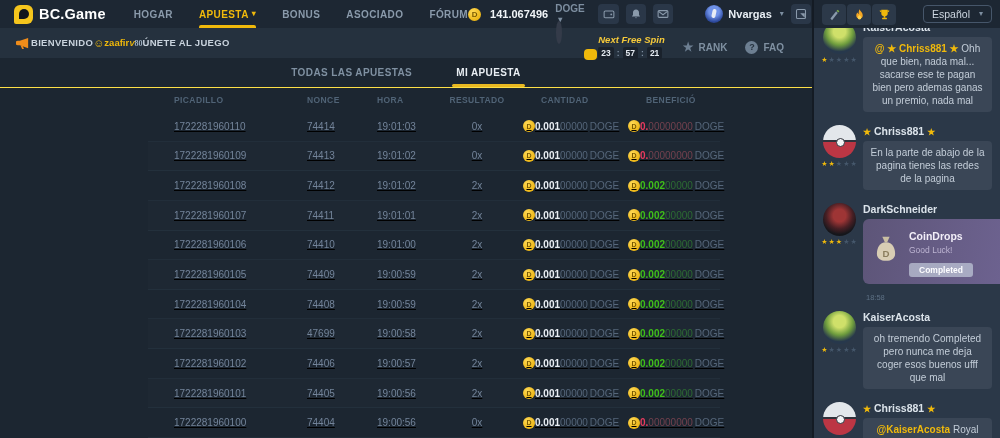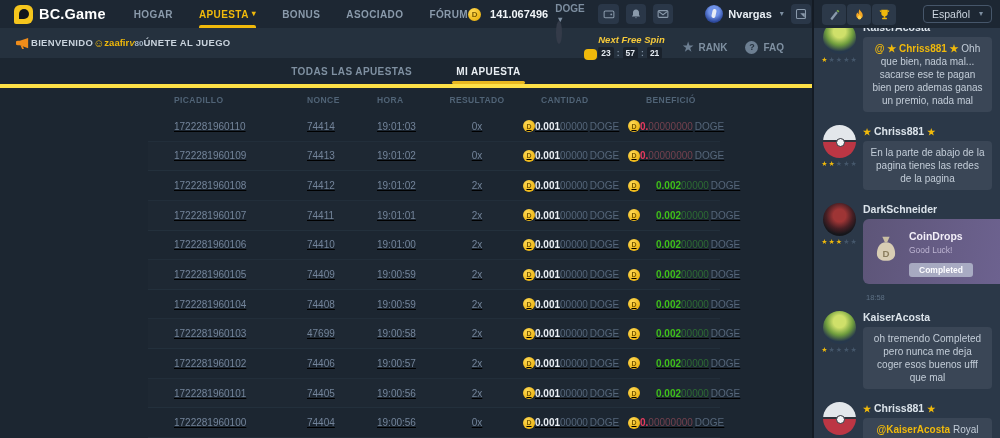--- a/index.html
+++ b/index.html
@@ -32,58 +32,58 @@
   .user-name { color:#e8eef4; font-size:11px; font-weight:bold; }
   .top-right .chev, .user .chev, .lang .chev { color:#7d8ea0; }
 
   
   .announce { height:30px; background:#25313e; display:flex; align-items:center; padding:0 16px; flex-shrink:0; position:relative; }
   .announce-left { display:flex; align-items:flex-start; font-size:9.5px; font-weight:bold; }
   .ann-text { color:#c9d3dd; letter-spacing:.3px; }
   .ann-user { color:#f0b90b; }
   .ann-emoji { color:#f0b90b; font-size:11px; }
   .ann-badge-v { color:#f0b90b; font-size:8px; font-weight:bold; font-style:italic; }
-  .ann-badge-n { color:#9fb0c0; font-size:8px; font-weight:bold; }
+  .ann-badge-n { color:#9fb0c0; font-size:8px; font-weight:bold;font-family:Liberation Serif, serif; }
   .announce-right { position:absolute; right:28px; top:-4px; display:flex; align-items:center; gap:18px; }
   .wheel-wrap { position:relative; width:38px; height:38px; }
   .wheel { width:36px; height:36px; border-radius:50%; border:3px solid #343b49;
     background:conic-gradient(#e94f3d 0 55deg, #f1c40f 55deg 110deg, #35c06c 110deg 165deg, #3f8ee8 165deg 220deg, #9b59b6 220deg 275deg, #f27caa 275deg 330deg, #e67e22 330deg 360deg); }
   .wheel::after { content:""; position:absolute; right:-3px; bottom:2px; width:13px; height:11px; background:#f0b90b; border-radius:4px; }
   .spin-info { display:flex; flex-direction:column; gap:2px; padding-top:6px; }
   .spin-label { color:#f5c93a; font-size:9.5px; font-weight:bold; font-style:italic; }
   .timer { display:flex; align-items:center; gap:3px; }
   .tbox { background:#1a222c; color:#e5ebf1; font-size:8.5px; font-weight:bold; padding:1px 3px; border-radius:2px; }
   .tsep { color:#7d8ea0; font-size:8.5px; font-weight:bold; }
   .quick { display:flex; align-items:center; gap:5px; color:#7f90a1; font-size:10px; font-weight:bold; cursor:pointer; padding-top:8px; }
   .q-star { font-size:12px; color:#6d7f92; }
   .q-circle { width:13px; height:13px; border-radius:50%; background:#6d7f92; color:#25313e; font-size:9px; font-weight:bold; display:flex; align-items:center; justify-content:center; }
 
   
   .content { flex:1; background:#1c2631; display:flex; flex-direction:column; overflow:hidden; }
-  .tabs { height:30px; display:flex; justify-content:center; align-items:stretch; gap:44px; border-bottom:4px solid #fde047; flex-shrink:0; }
+  .tabs { height:30px; display:flex; justify-content:center; align-items:stretch; gap:44px; border-bottom:1px solid #fde047; flex-shrink:0; }
   .tab { display:flex; align-items:center; color:#7f90a1; font-size:10px; font-weight:bold; letter-spacing:.4px; position:relative; cursor:pointer; }
   .tab.active { color:#e9eef3; }
   .tab.active::after { content:""; position:absolute; left:-4px; right:-4px; bottom:0; height:3px; background:#e8b821; border-radius:2px; }
 
   
   .table { margin-left:148px; width:572px; display:flex; flex-direction:column; flex:1; }
   .thead, .trow { display:grid; grid-template-columns:133px 70px 88px 76px 105px 100px; align-items:center; }
   .thead { height:24px; flex-shrink:0; }
   .th { color:#506376; font-size:8.5px; font-weight:bold; letter-spacing:.4px; padding-left:26px; }
   .th.c, .td.c { text-align:center; padding-left:0; }
   .rows { flex:1; display:flex; flex-direction:column;text-decoration:underline; }
   .trow { flex:1; border-bottom:1px solid rgba(120,150,180,.07); }
   .trow.alt { background:rgba(255,255,255,.012); }
   .td { color:#73849a; font-size:10px; padding-left:26px; white-space:nowrap; }
   .td.money { display:flex; align-items:center; padding-left:8px; }
   .td.money .coin { width:12px; height:12px; font-size:7px; }
   .m-main { color:#e8edf2; font-weight:bold; }
   .m-dim { color:#55667a; }
   .m-cur { color:#55667a; margin-left:2px; }
-  .win .m-main { color:#3fbf19;padding-left:16px; }
+  .win .m-main { color:#3fbf19; }
   .win .m-dim { color:#2c6b33; }
   .loss .m-main { color:#e83a5e; }
   .loss .m-dim { color:#73414e; }
 
   
   .chat { width:188px; height:438px; background:#2b3848; border-left:2px solid #141b24; display:flex; flex-direction:column; }
   .chat-top { height:28px; background:#1d2733; display:flex; align-items:center; padding:0 8px; gap:1px; flex-shrink:0; }
   .chat-top .iconbtn { width:24px; height:21px; background:#2c3949; }
   .lang { margin-left:auto; border:1px solid #46566a; border-radius:4px; padding:2px 8px; color:#cdd6e0; font-size:10.5px; display:flex; align-items:center; gap:6px; cursor:pointer; }
   .chat-body { flex:1; overflow:hidden; padding:6px 8px 0 8px; }

